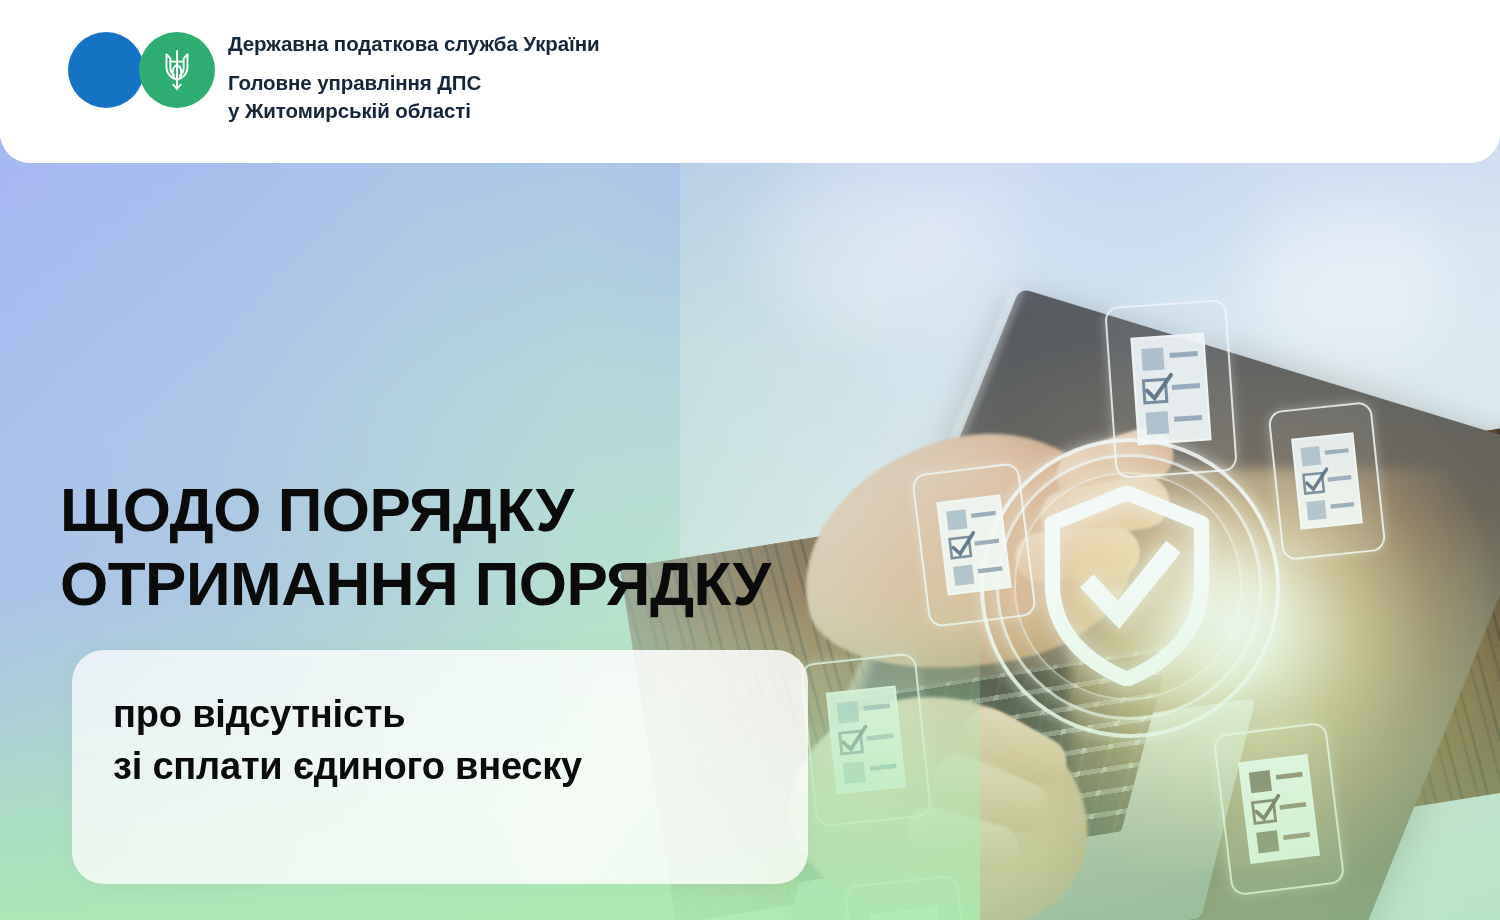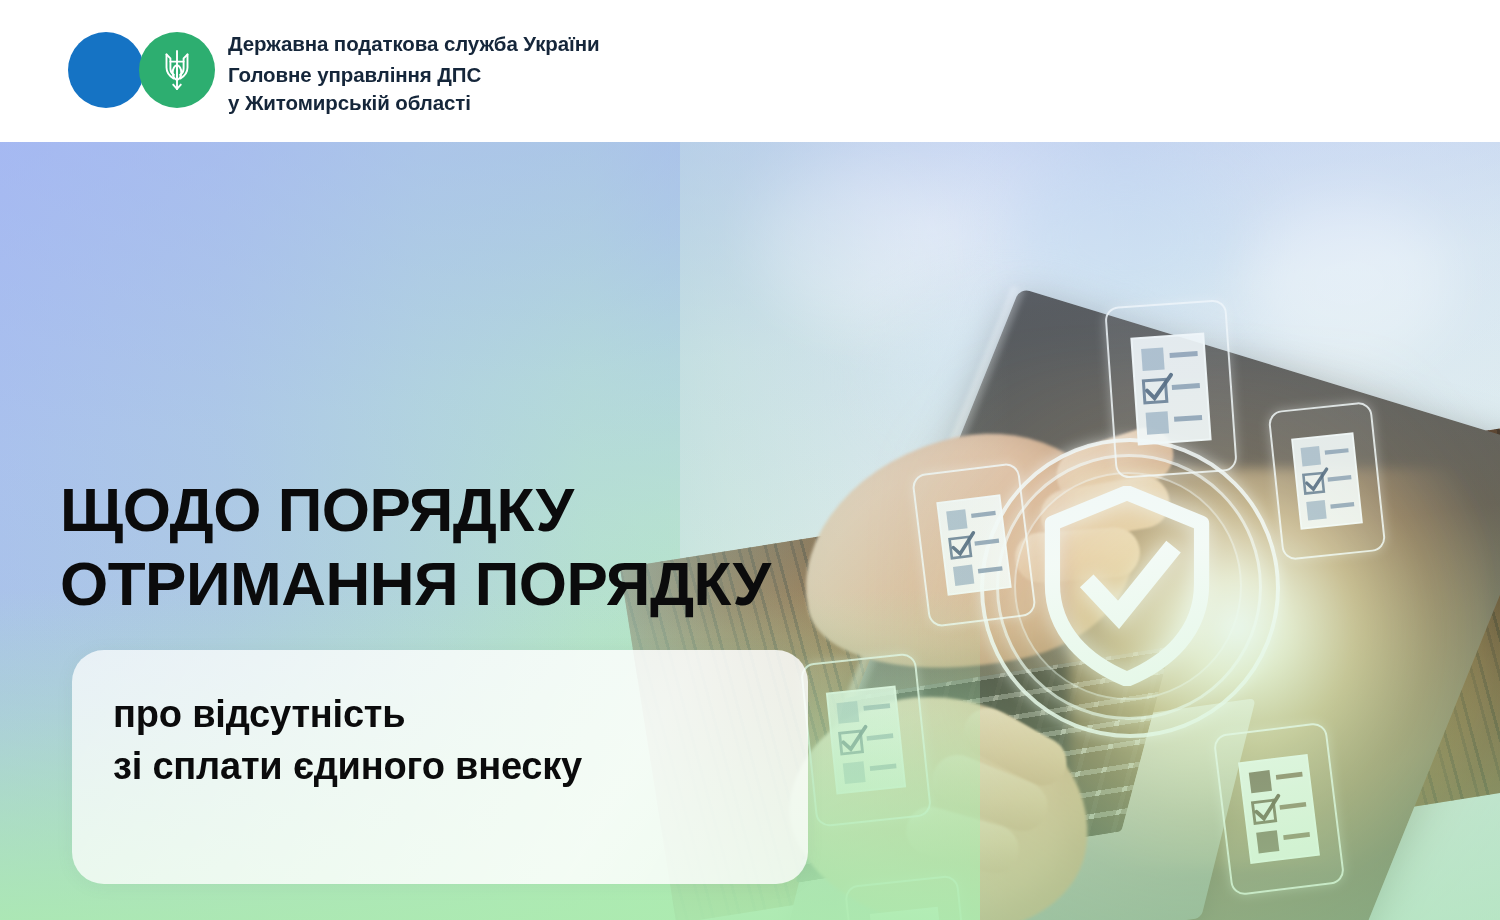--- a/index.html
+++ b/index.html
@@ -18,25 +18,26 @@
     height: 920px;
     overflow: hidden;
     background: #ffffff;
   }
 
   
   .header {
     position: absolute;
     left: 0; top: 0;
     width: 1500px;
-    height: 142px;
+    height: 163px;
     background: #ffffff;
     z-index: 40;
     display: flex;
     align-items: center;
+    border-radius: 30px;
   }
   .logo-mark {
     position: absolute;
     left: 68px;
     top: 32px;
     width: 150px;
     height: 76px;
   }
   .logo-circle-blue {
     position: absolute;
@@ -70,21 +71,21 @@
     line-height: 27px;
     white-space: nowrap;
   }
   .org-line-2, .org-line-3 {
     font-size: 20.5px;
     font-weight: bold;
     letter-spacing: -0.1px;
     line-height: 28px;
     white-space: nowrap;
   }
-  .org-line-2 { margin-top: 4px; }
+  .org-line-2 { margin-top: 12px; }
 
   
   .art {
     position: absolute;
     left: 0; top: 138px;
     width: 1500px;
     height: 782px;
     overflow: hidden;
   }
 

